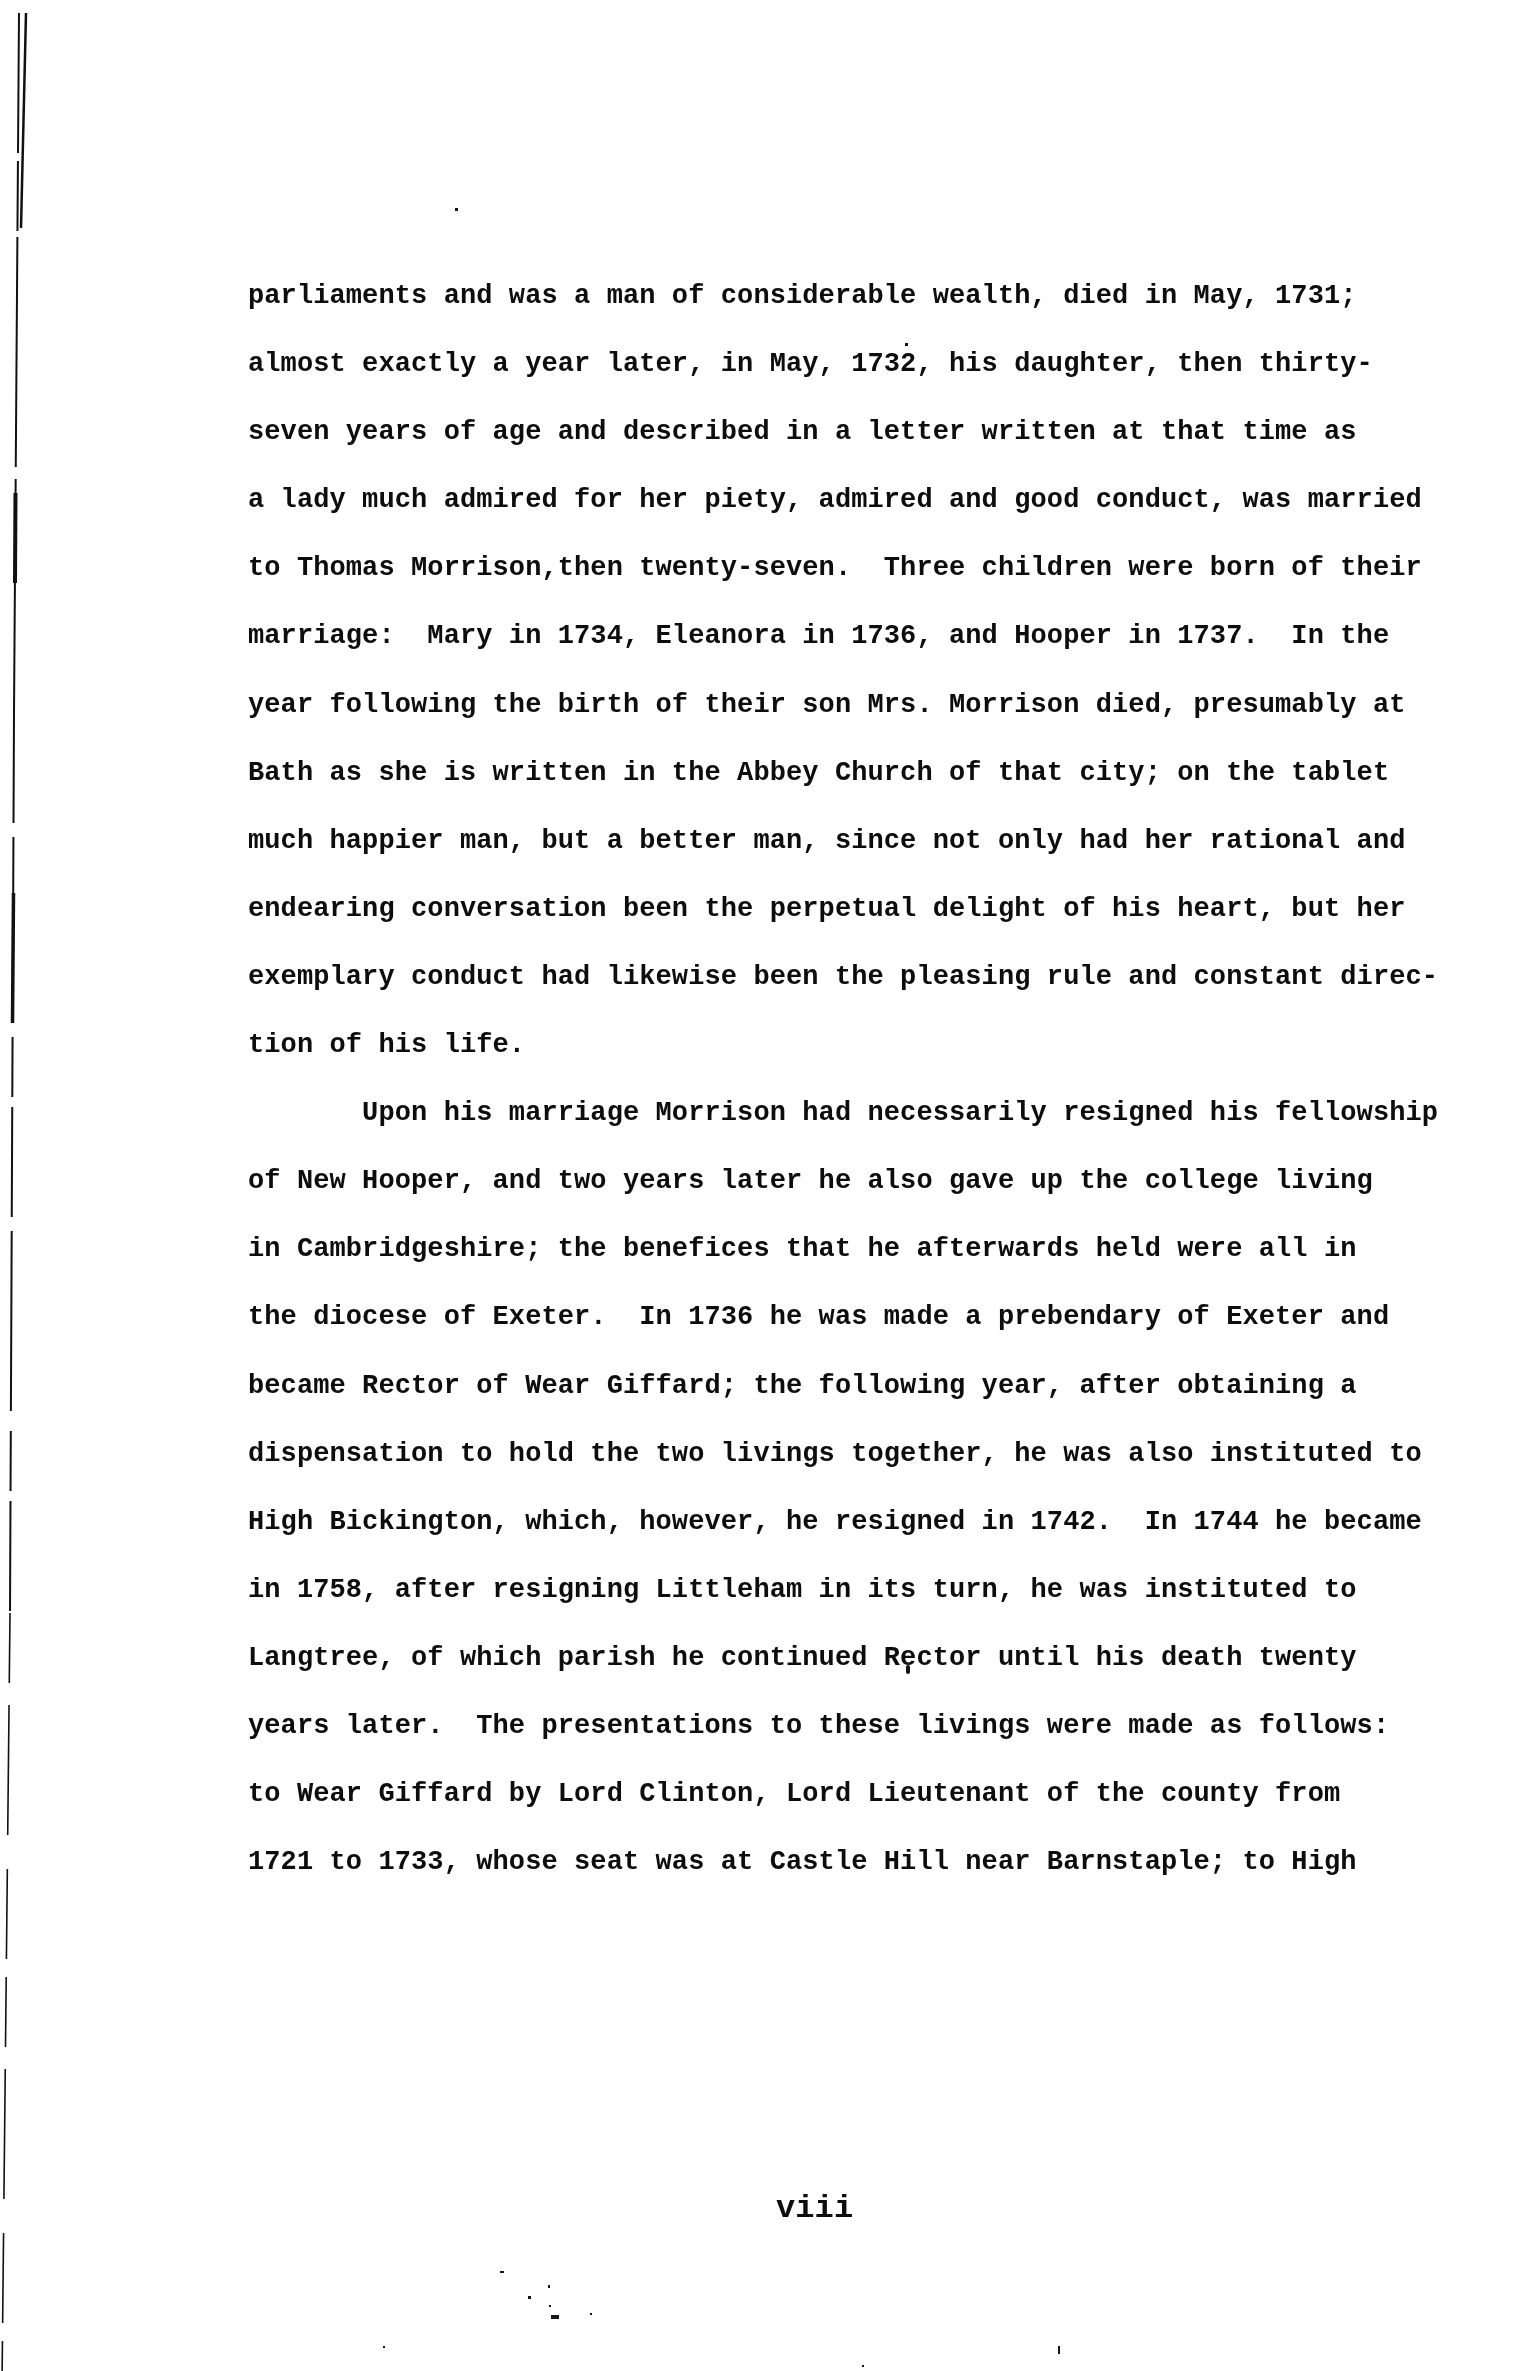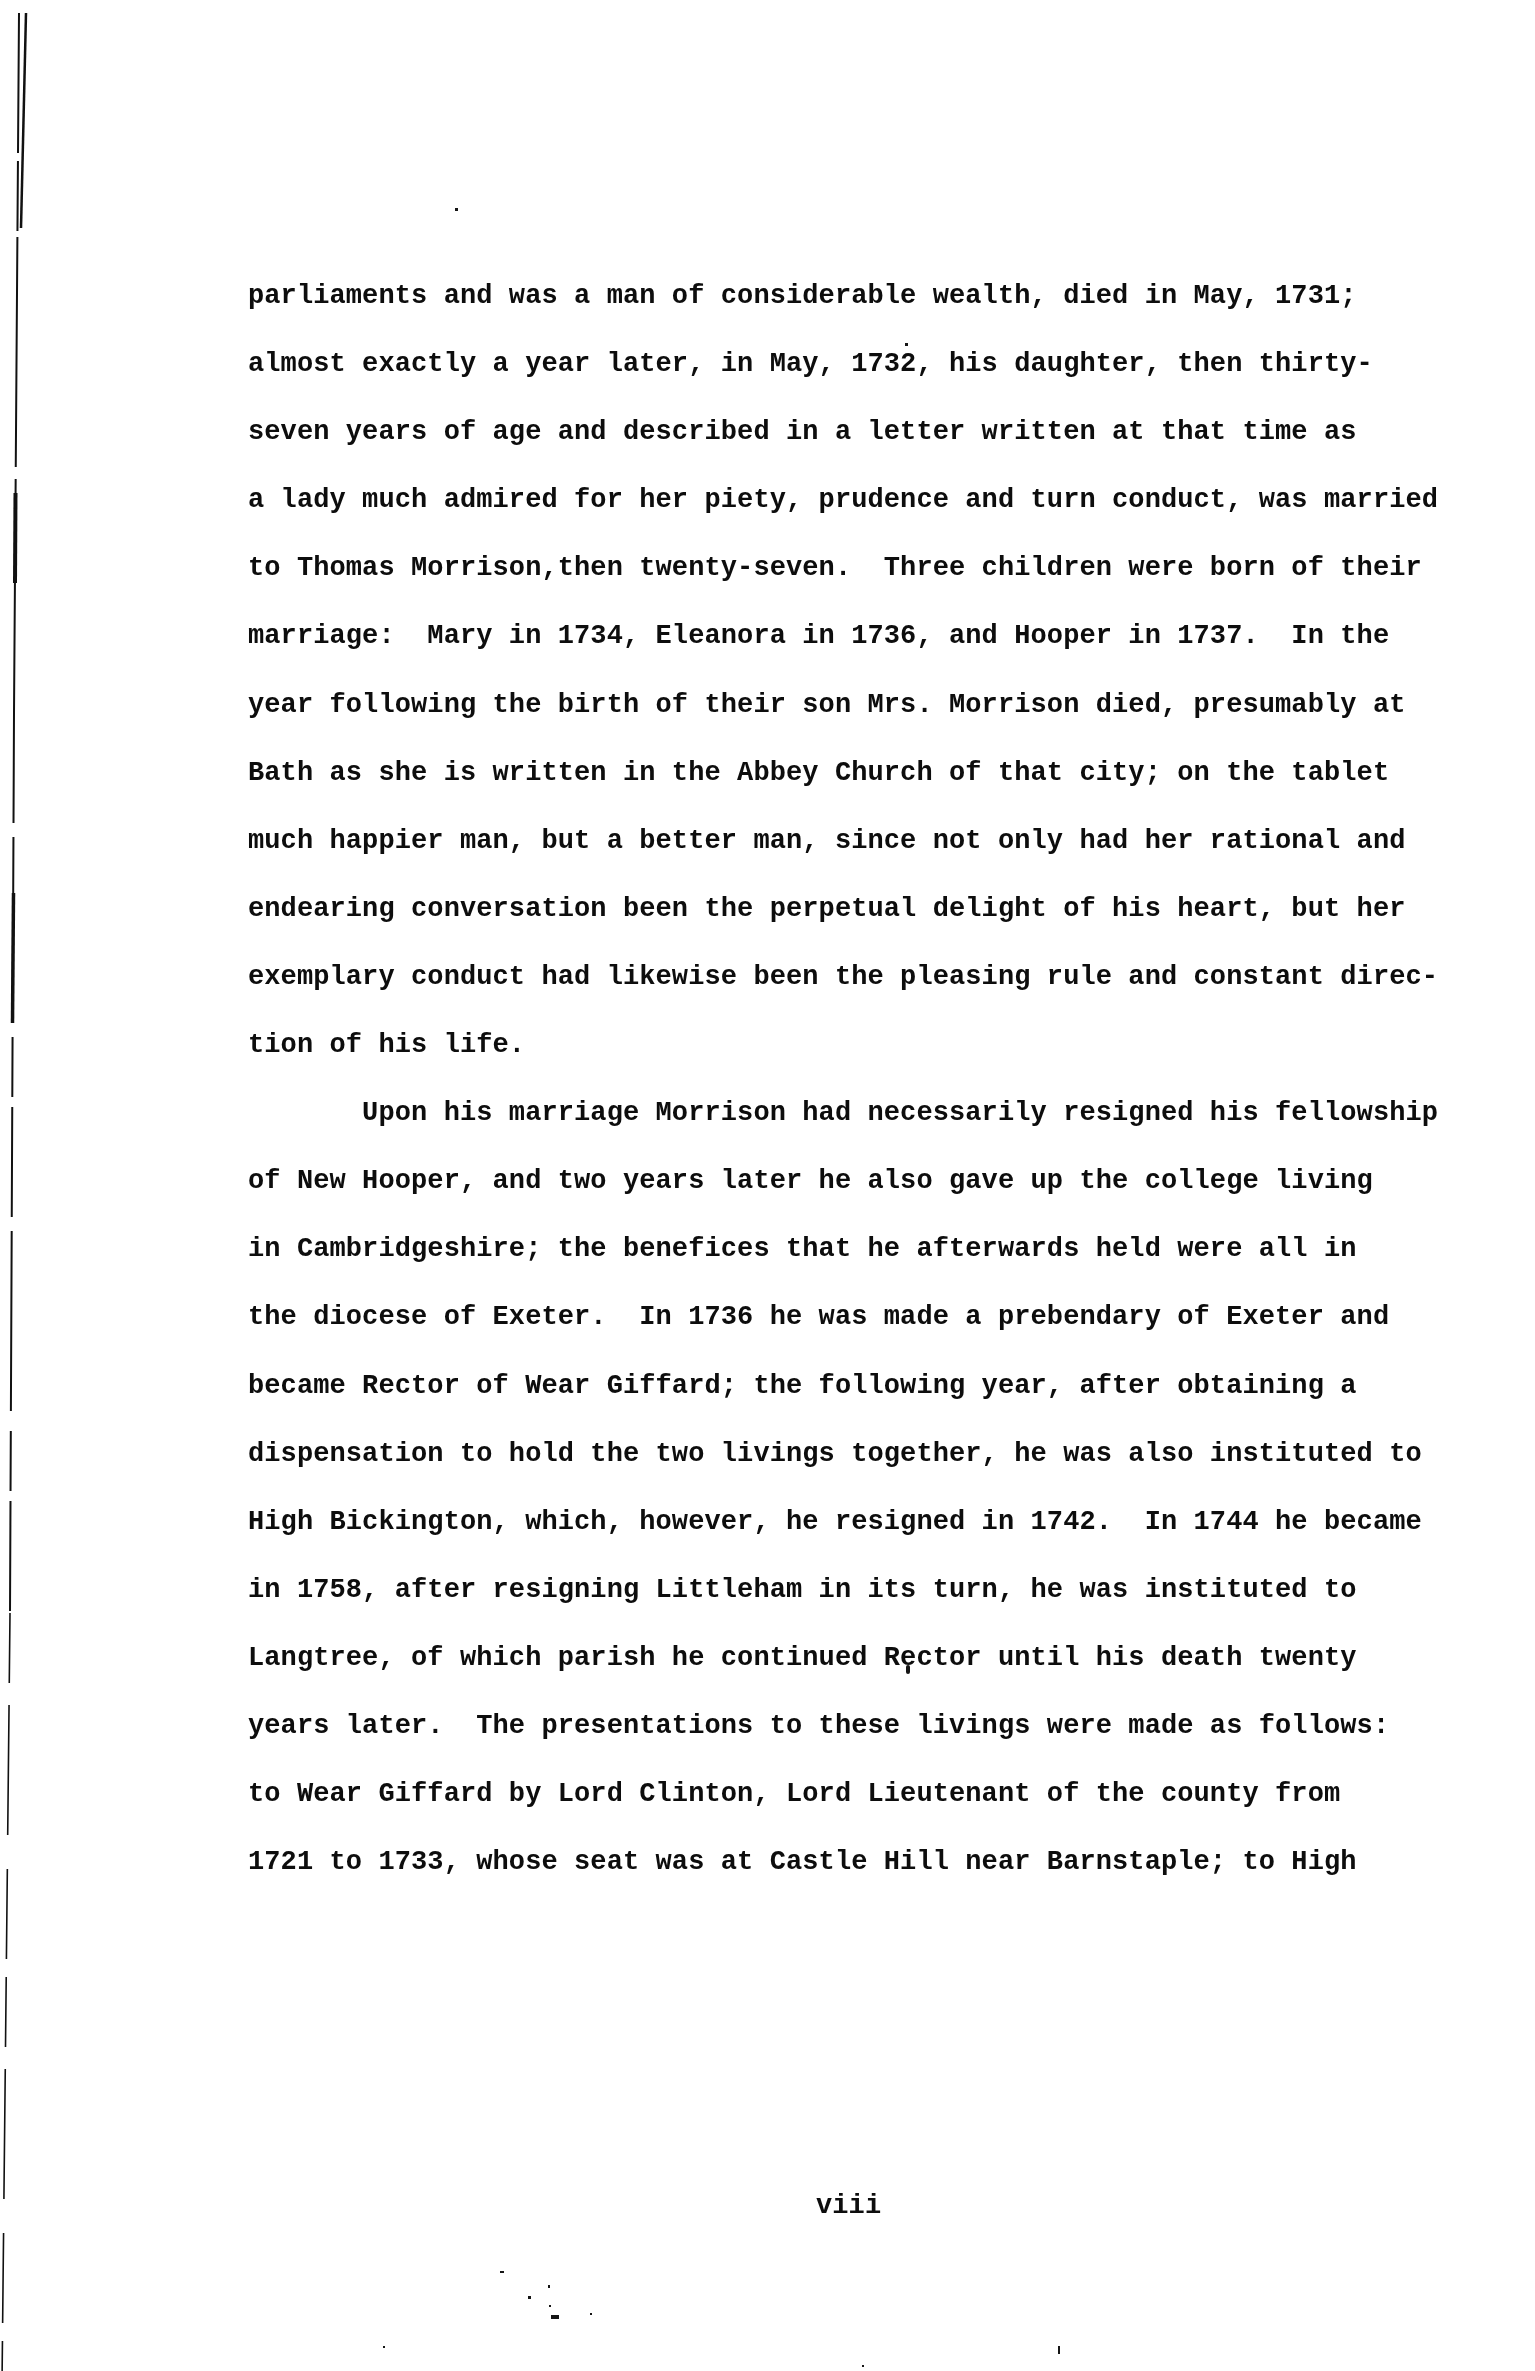--- a/index.html
+++ b/index.html
@@ -27,23 +27,23 @@
     height: 68.1px;
     line-height: 68.1px;
     font-size: 27px;
     font-weight: bold;
     letter-spacing: 0.1px;
     white-space: pre;
     -webkit-font-smoothing: none;
   }
   .page-number {
     position: absolute;
-    left: 816px;
+    left: 776px;
     top: 2180px;
-    font-size: 27px;
+    font-size: 32px;
     font-weight: bold;
     line-height: 1;
     letter-spacing: 0.1px;
   }
   .edge-artifact {
     position: absolute;
     left: 0;
     top: 0;
   }
   .speck {
@@ -62,21 +62,21 @@
     <line x1="15.5" y1="480" x2="15" y2="570" stroke="#111" stroke-width="4"></line>
     <line x1="14" y1="700" x2="10" y2="1600" stroke="#111" stroke-width="2" stroke-dasharray="110 14 180 20 60 10"></line>
     <line x1="13.5" y1="880" x2="12.5" y2="1010" stroke="#111" stroke-width="3.5"></line>
     <line x1="10" y1="1600" x2="2" y2="2371" stroke="#111" stroke-width="1.6" stroke-dasharray="70 22 130 34 90 18"></line>
   </svg>
 
   <div class="text-block" id="lines-container">
       <div class="line">parliaments and was a man of considerable wealth, died in May, 1731;</div>
       <div class="line">almost exactly a year later, in May, 1732, his daughter, then thirty-</div>
       <div class="line">seven years of age and described in a letter written at that time as</div>
-      <div class="line">a lady much admired for her piety, prudence and turn conduct, was married</div>
+      <div class="line">a lady much admired for her piety, admired and good conduct, was married</div>
       <div class="line">to Thomas Morrison,then twenty-seven.  Three children were born of their</div>
       <div class="line">marriage:  Mary in 1734, Eleanora in 1736, and Hooper in 1737.  In the</div>
       <div class="line">year following the birth of their son Mrs. Morrison died, presumably at</div>
       <div class="line">Bath as she is written in the Abbey Church of that city; on the tablet</div>
       <div class="line">much happier man, but a better man, since not only had her rational and</div>
       <div class="line">endearing conversation been the perpetual delight of his heart, but her</div>
       <div class="line">exemplary conduct had likewise been the pleasing rule and constant direc-</div>
       <div class="line">tion of his life.</div>
       <div class="line">       Upon his marriage Morrison had necessarily resigned his fellowship</div>
       <div class="line">of New Hooper, and two years later he also gave up the college living</div>

